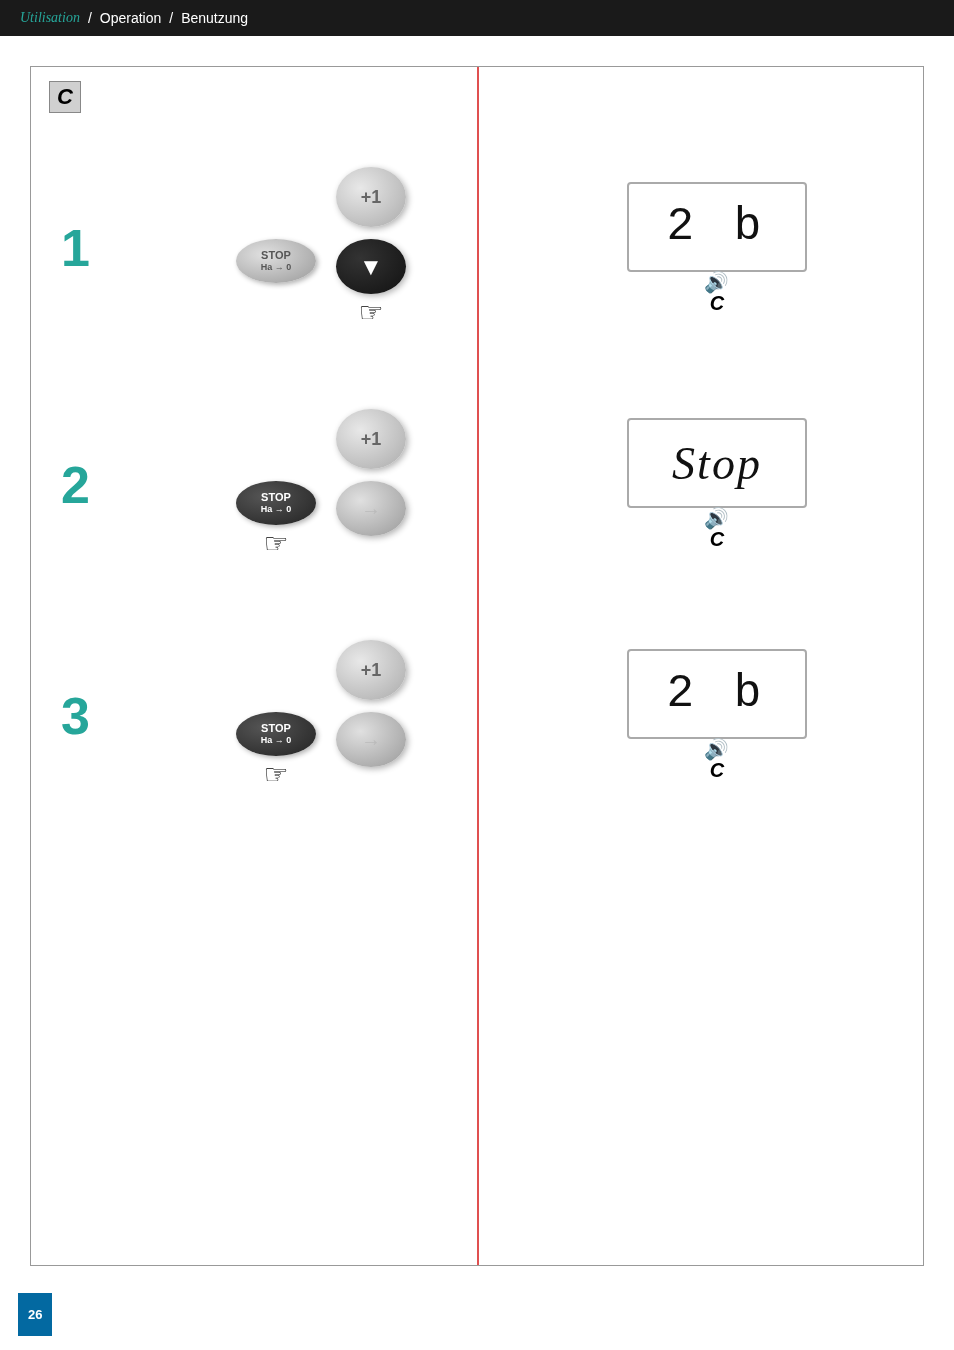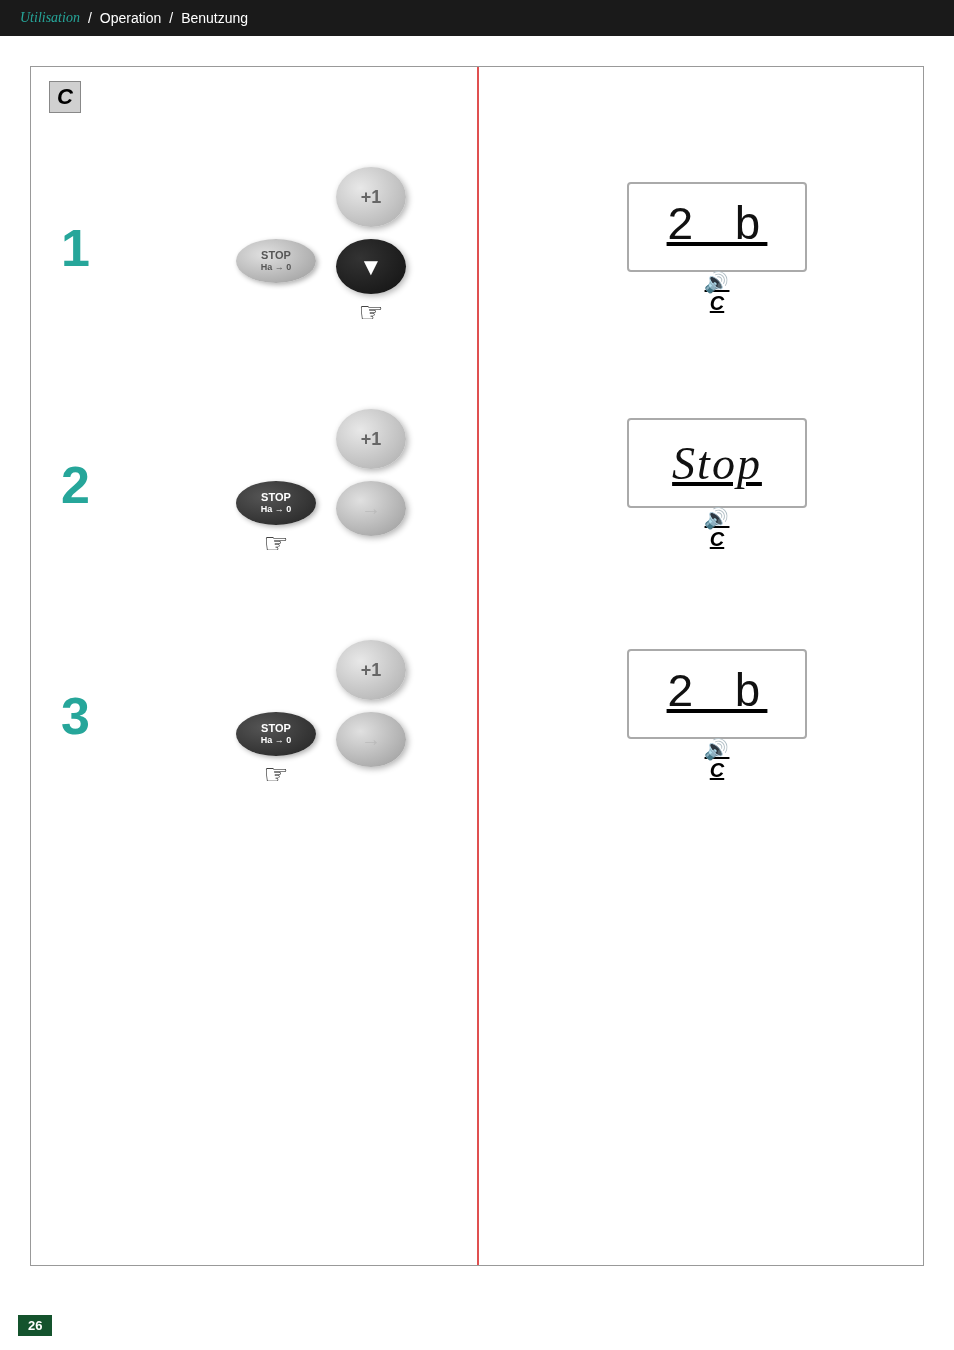--- a/index.html
+++ b/index.html
@@ -164,21 +164,20 @@
     }
 
     
     .step-right {
       flex: 1;
       display: flex;
       flex-direction: column;
       align-items: center;
       justify-content: center;
       padding-left: 40px;
-      text-decoration: underline;
     }
 
     
     .lcd-display {
       border: 2px solid #aaa;
       border-radius: 4px;
       width: 180px;
       height: 90px;
       display: flex;
       align-items: center;
@@ -221,25 +220,25 @@
       display: flex;
       align-items: flex-start;
       gap: 20px;
     }
 
     
     .page-number {
       position: absolute;
       bottom: 14px;
       left: 18px;
-      background: #14532d;
+      background: #0369a1;
       color: #fff;
       font-size: 13px;
       font-weight: bold;
-      padding: 3px 10px;
+      padding: 14px 10px;
     }
 
     
     .speaker-svg {
       display: flex;
       flex-direction: column;
       align-items: center;
     }
 
     .vibration-icon {

